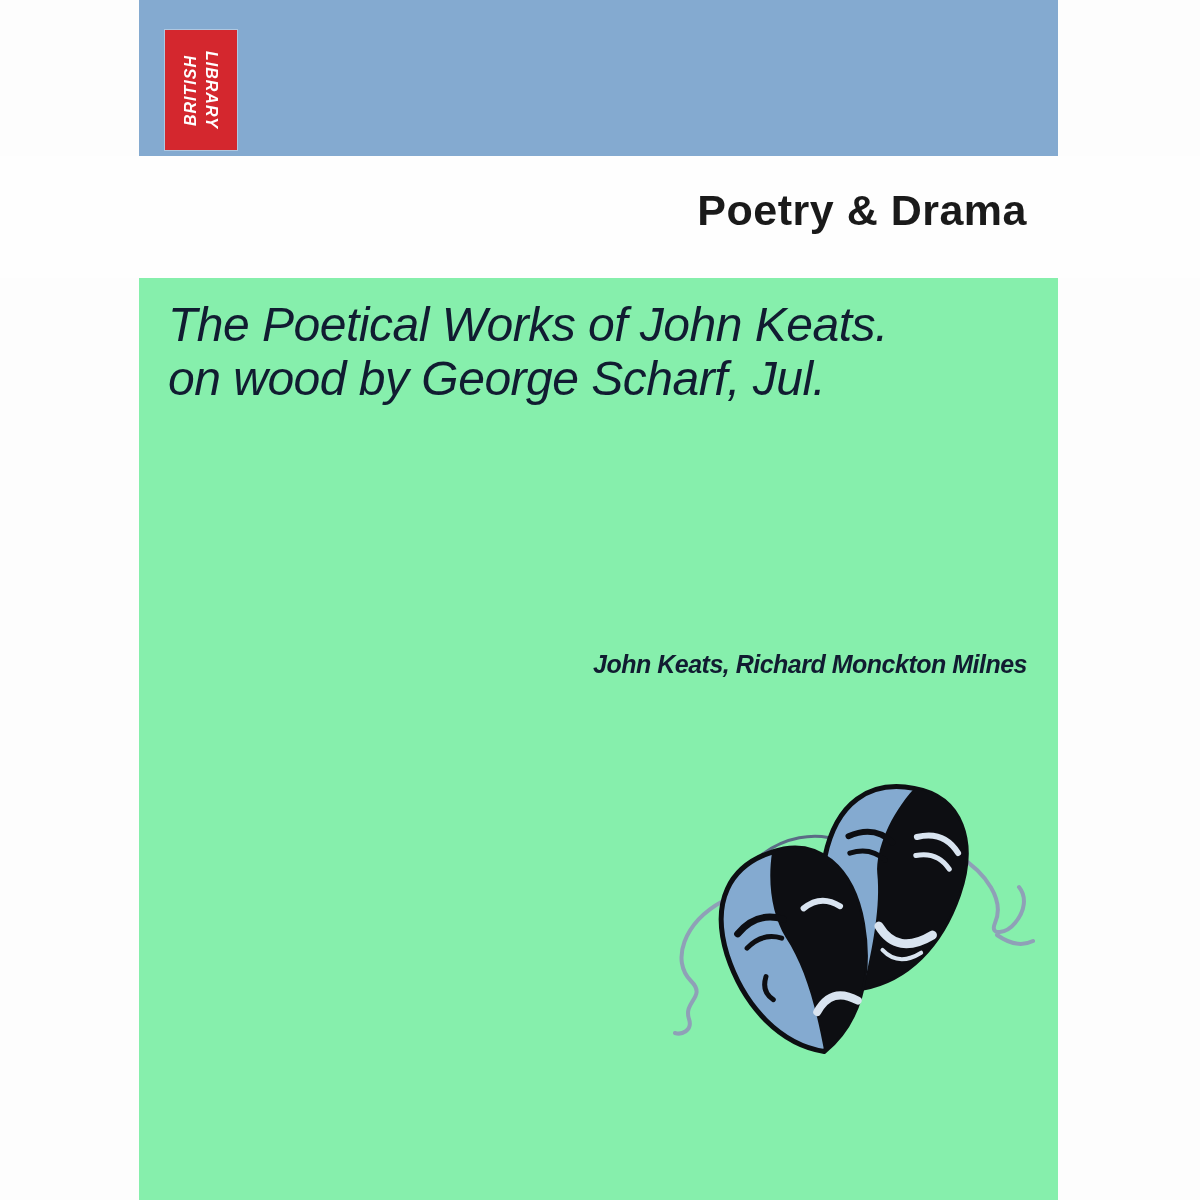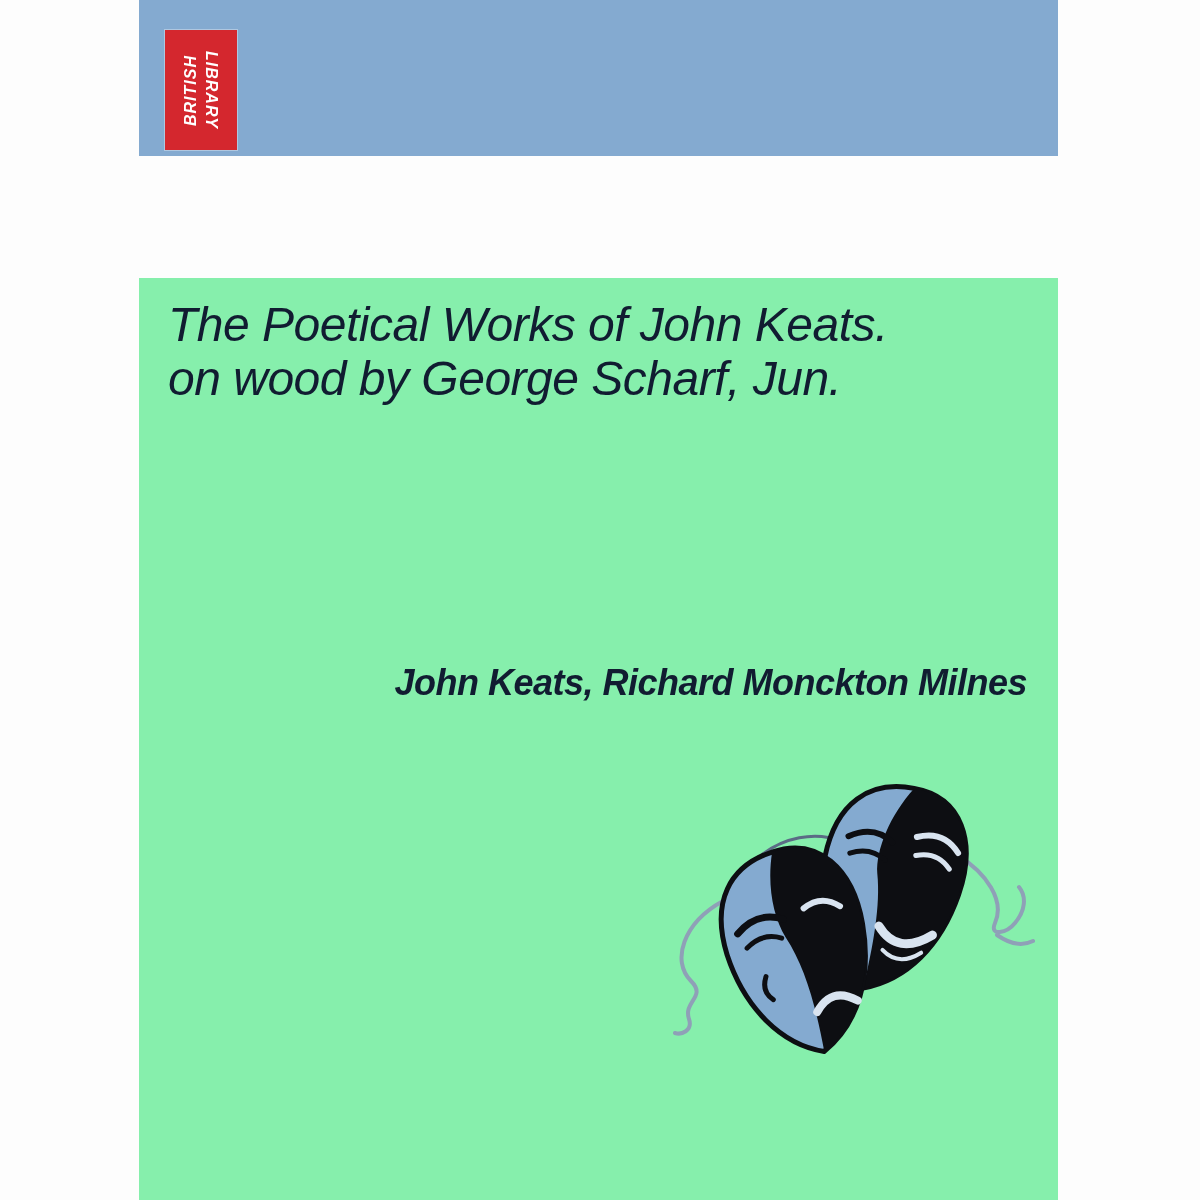--- a/index.html
+++ b/index.html
@@ -52,47 +52,50 @@
     background: #86efac;
     font-style: italic;
   }
   .title {
     position: absolute; left: 29px; top: 20px;
     color: #111c31; font-size: 48px; line-height: 54px; font-weight: 400;
     letter-spacing: -0.5px; white-space: nowrap;
   }
   .authors {
     position: absolute; top: 372px; right: 31px;
-    color: #111c31; font-size: 36px; font-weight: bold;
-    letter-spacing: -0.5px; white-space: nowrap; margin-top: 12px;
+    color: #111c31; font-size: 25px; font-weight: bold;
+    letter-spacing: -0.5px; white-space: nowrap;
   }
 
   
   .masks {
     position: absolute; left: 516px; top: 505px; width: 382px; height: 272px;
   }
   .masks svg { width: 100%; height: 100%; display: block; }
 </style>
 </head>
 <body>
 
 <div class="page">
 
   <div class="band-top"></div>
   <div class="bl-logo">
     <span class="vtext flipped">BRITISH</span>
     <span class="vtext">LIBRARY</span>
   </div>
 
+  <div class="band-white">
+    <div class="category">Poetry &amp; Drama</div>
+  </div>
 
   <div class="cover">
 
     <div class="title">
       <div>The Poetical Works of John Keats.</div>
-      <div>on wood by George Scharf, Jun.</div>
+      <div>on wood by George Scharf, Jul.</div>
     </div>
 
     <div class="authors">John Keats, Richard Monckton Milnes</div>
 
     <div class="masks">
       <svg viewBox="0 0 382 272" xmlns="http://www.w3.org/2000/svg">
 
         <g stroke="#8fa0b7" stroke-width="4" fill="none" stroke-linecap="round">
           <path d="M68,118 C28,140 16,178 36,198 C52,214 28,218 34,236 C38,248 26,252 20,250"></path>
           <path d="M302,72 C332,90 350,118 340,140 C334,154 352,150 360,140 C370,128 372,114 364,104"></path>

